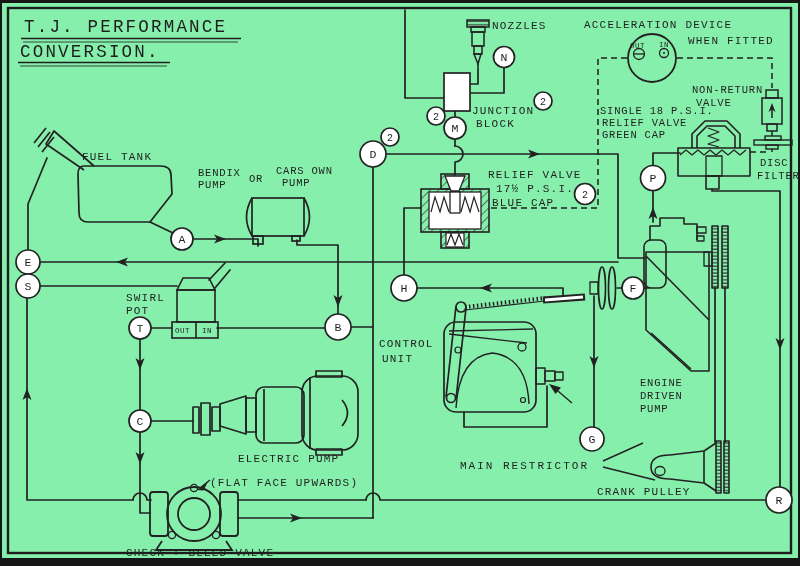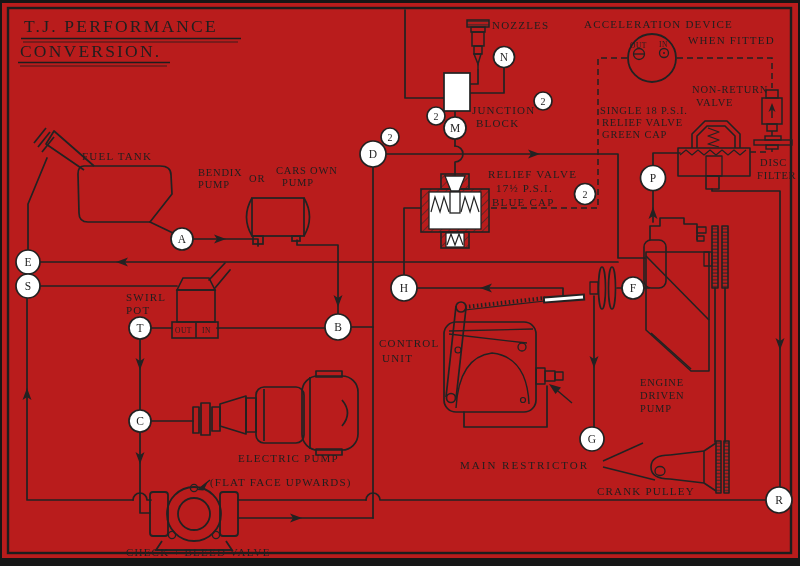--- a/index.html
+++ b/index.html
@@ -1,17 +1,17 @@
 <!DOCTYPE html>
 <html><head>
 <meta charset="utf-8">
 <style>
   html,body{margin:0;padding:0;background:#cfcfcf;}
-  .page{position:relative;width:800px;height:566px;background:#b91c1c;overflow:hidden;
-        font-family:Liberation Serif, serif;}
+  .page{position:relative;width:800px;height:566px;background:#86efac;overflow:hidden;
+        font-family:Liberation Mono, monospace;}
   svg{position:absolute;left:0;top:0;}
   text{fill:#1f1f1f;}
   .lbl{font-size:11px;letter-spacing:1.2px;}
   .lbl-s{font-size:10.5px;letter-spacing:0.8px;}
   .tiny{font-size:7.5px;letter-spacing:0.5px;}
   .title{font-size:17.5px;letter-spacing:2.2px;}
   .node{font-size:11.5px;letter-spacing:0;}
   .qty{font-size:10px;}
 </style>
 </head>

